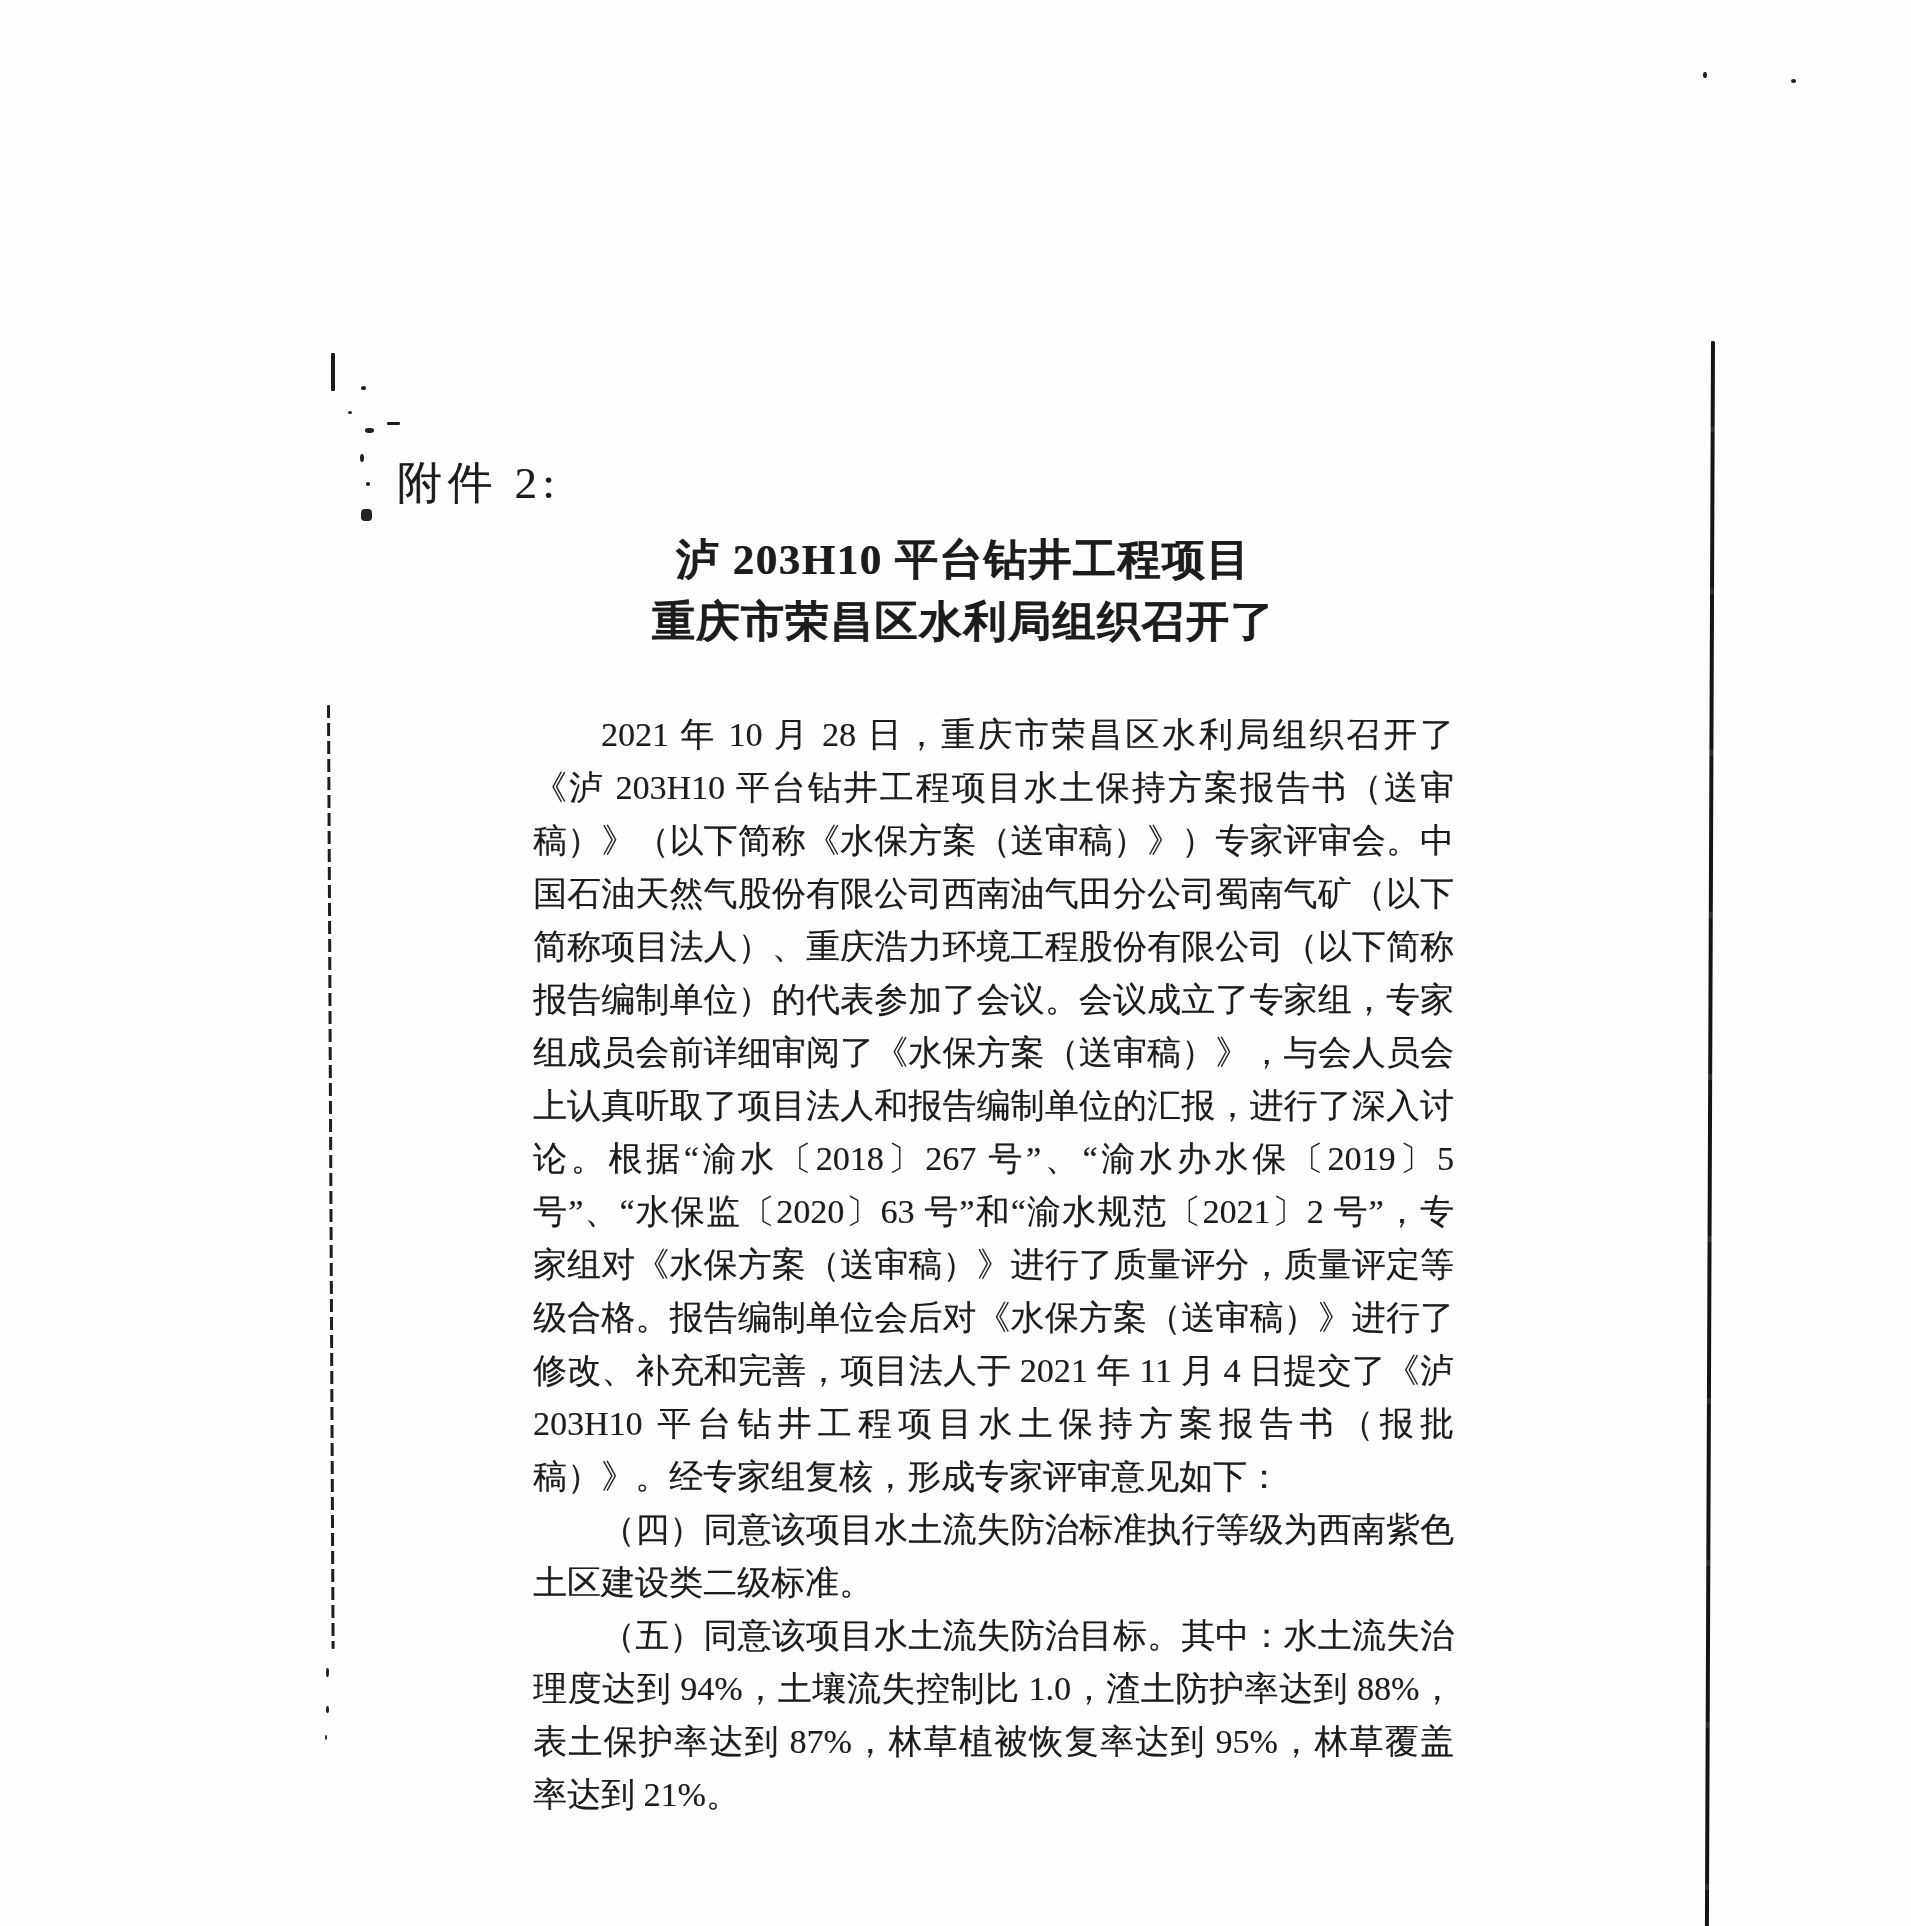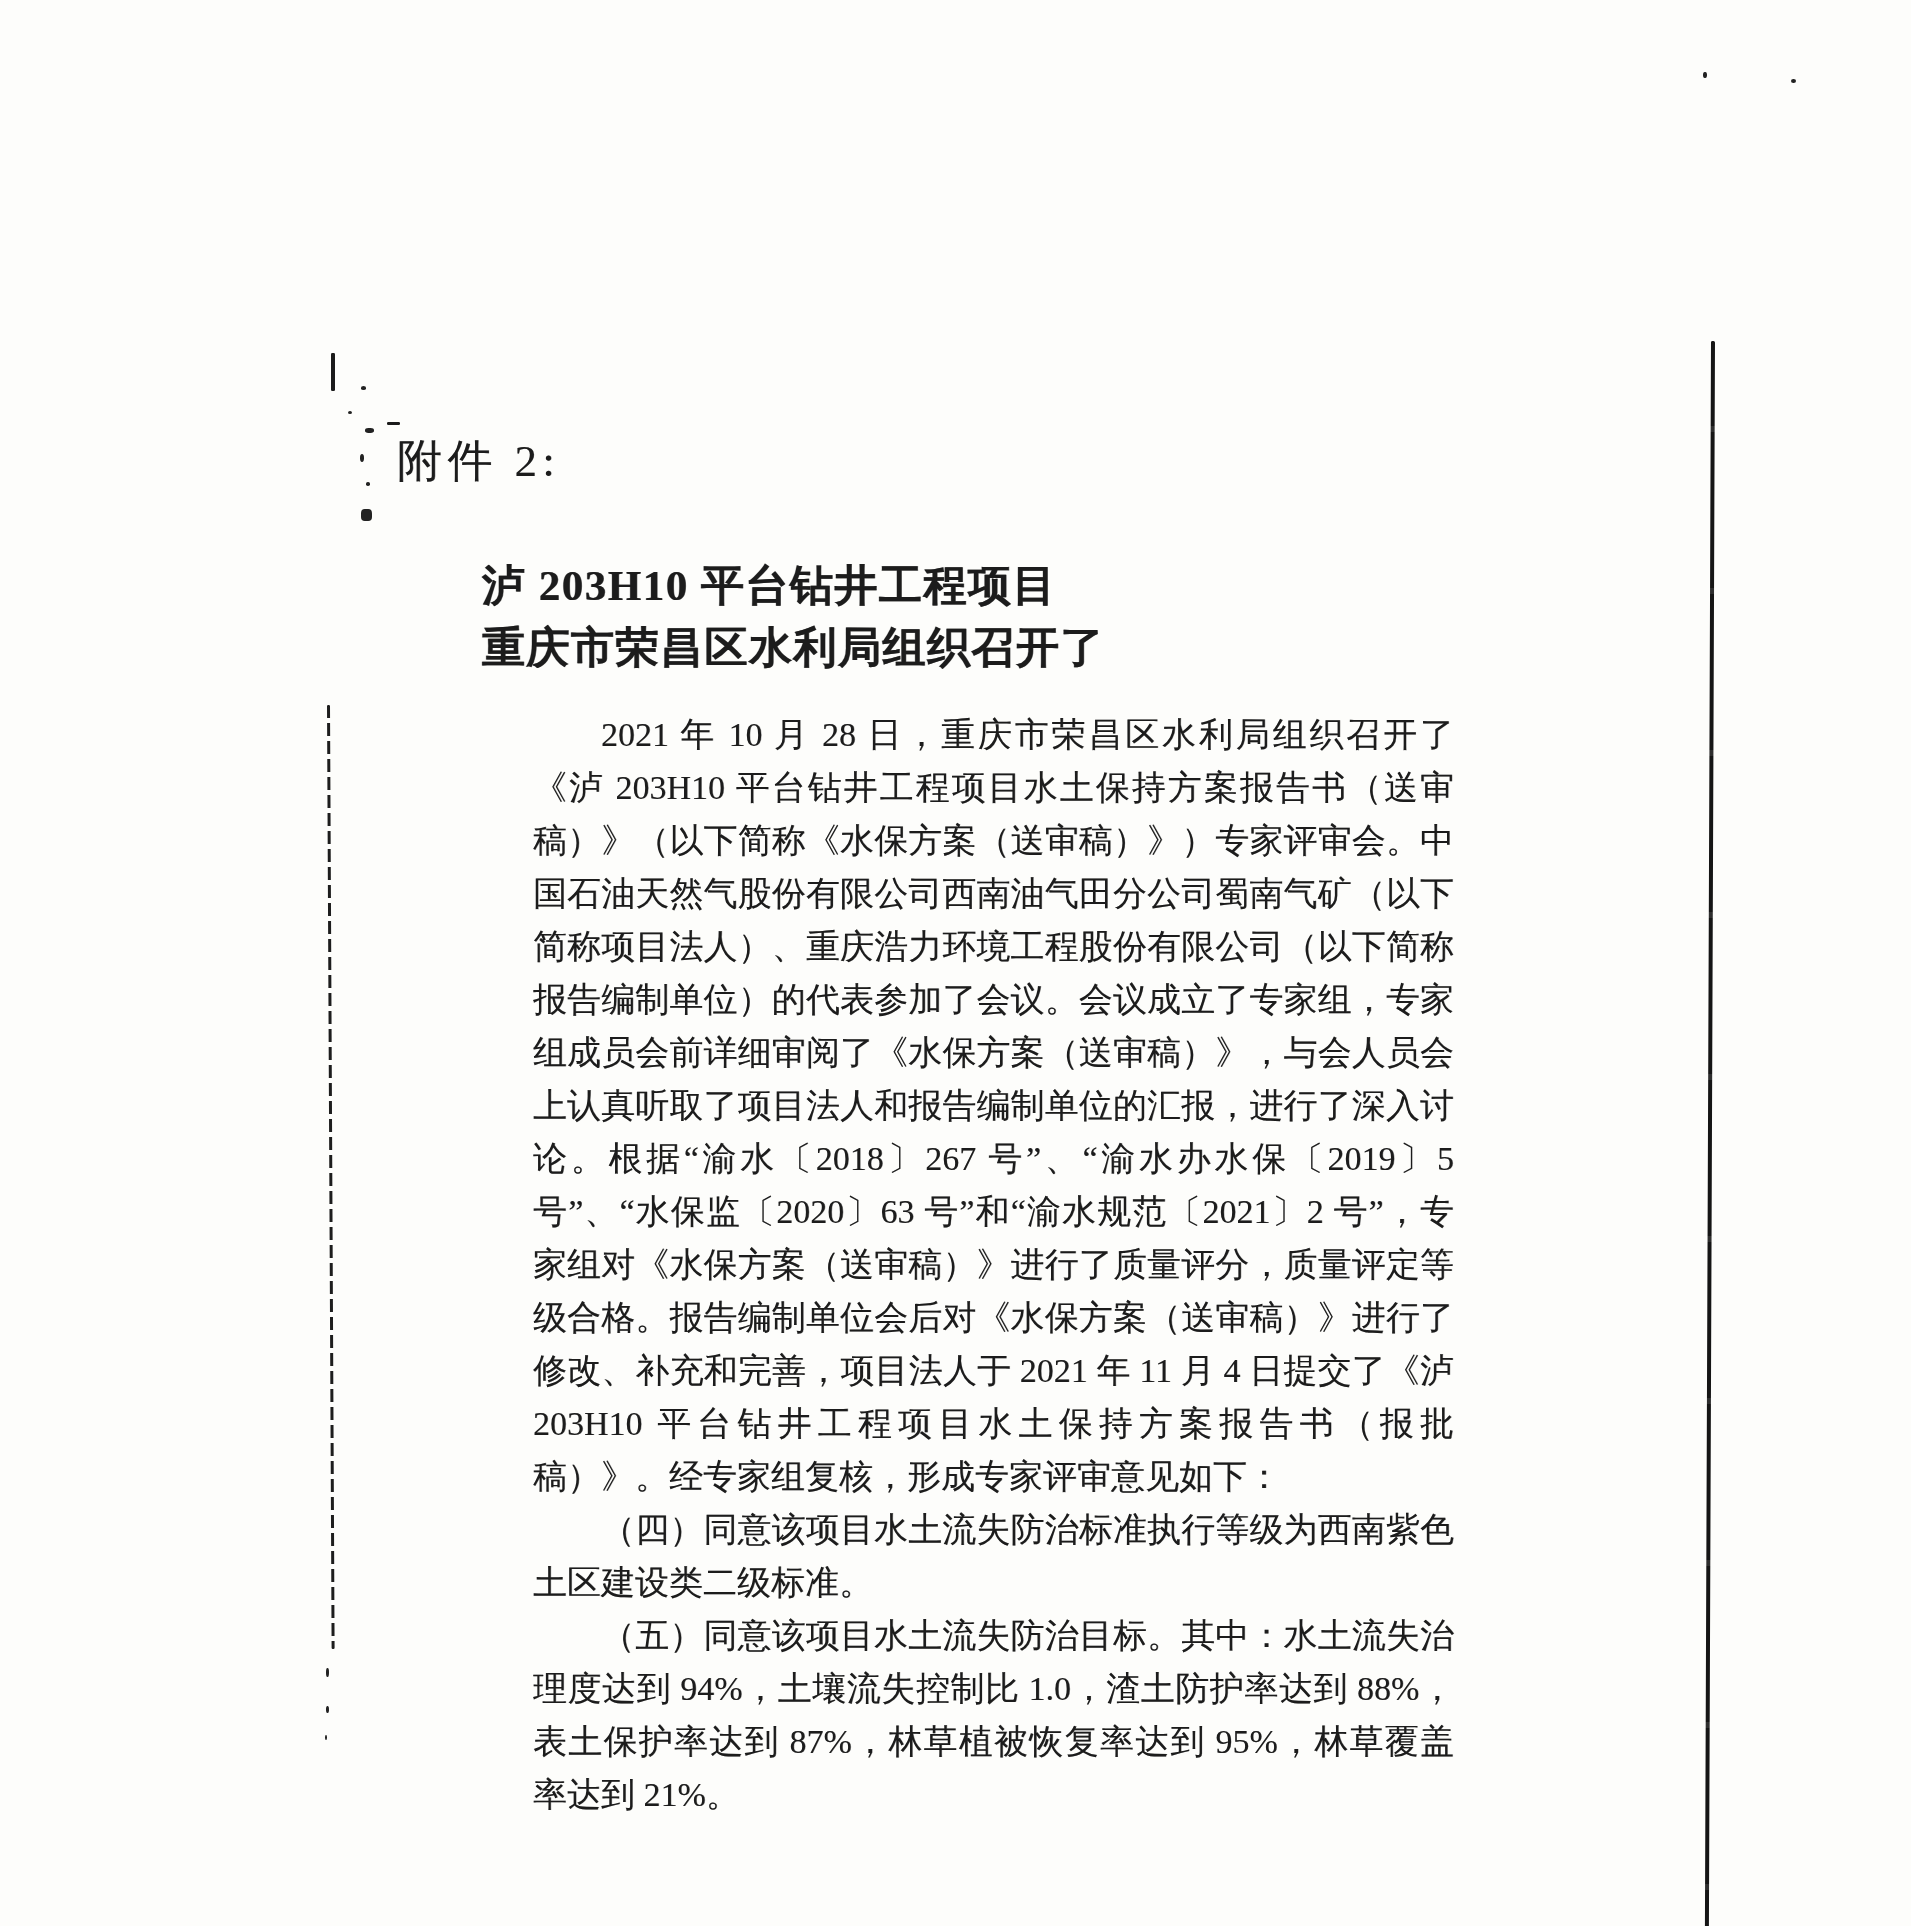--- a/index.html
+++ b/index.html
@@ -6,33 +6,32 @@
   #page{
     position:relative;
     width:1911px;height:2702px;
     background:#fdfdfb;
     overflow:hidden;
     font-family:"Liberation Serif","DejaVu Serif",serif;
     color:#1c1c1c;
   }
   
   .attachment{
-    position:absolute;left:397px;top:431px;
+    position:absolute;left:397px;top:453px;
     font-size:45px;letter-spacing:5.4px;
     text-shadow:0.4px 0.4px 0 rgba(20,20,20,.45);
     white-space:nowrap;
   }
   
   .title-block{
     position:absolute;left:482px;top:529px;width:963px;
-    text-align:left;font-weight:bold;
+    text-align:center;font-weight:bold;
     font-size:43px;line-height:62px;
     text-shadow:0.6px 0.4px 0 rgba(10,10,10,.55), -0.4px 0 0 rgba(10,10,10,.3);
     letter-spacing:1.5px;
-    margin-top:26px;
   }
   
   .body-block{
     position:absolute;left:533px;top:708px;width:921px;
     font-size:34px;line-height:53px;
     text-align:justify;
     text-shadow:0.4px 0.4px 0 rgba(25,25,25,.4);
   }
   .body-block p{margin:0;text-indent:2em;}
   .body-block h2{

